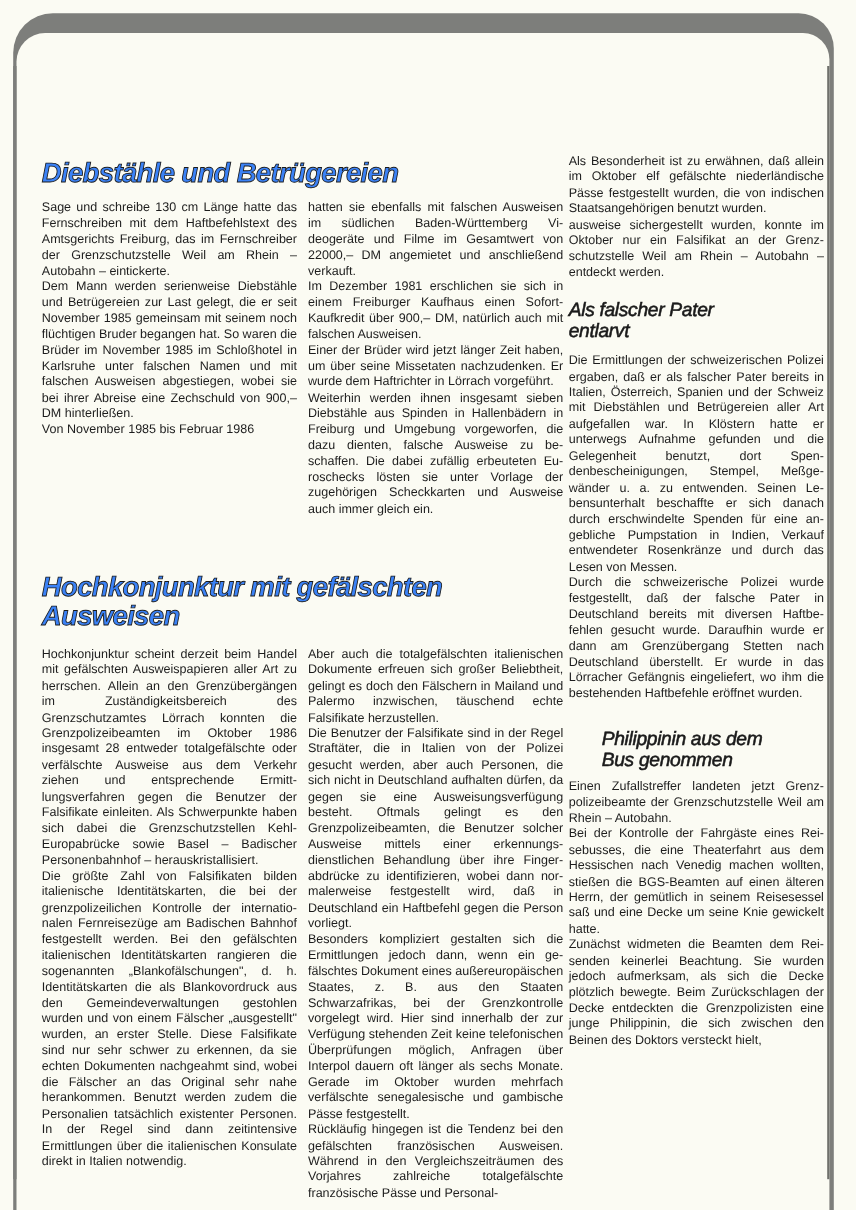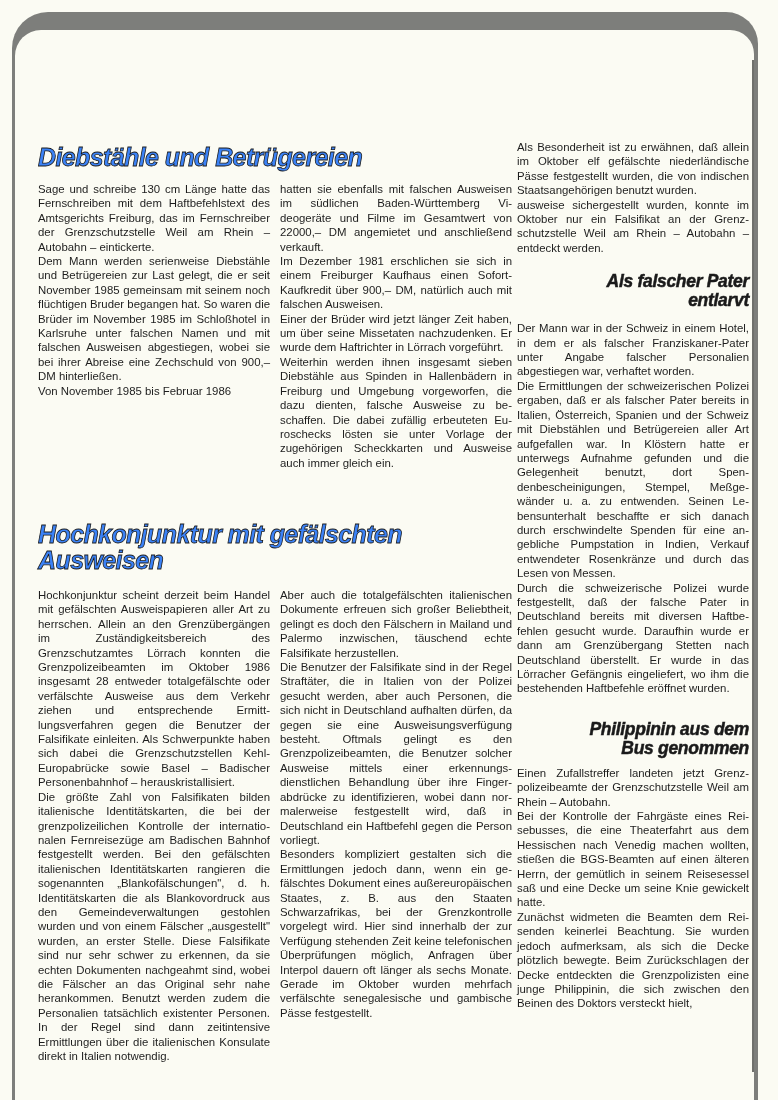--- a/index.html
+++ b/index.html
@@ -51,28 +51,28 @@
     font-weight: 900;
     font-style: italic;
     font-size: 25px;
     line-height: 26px;
     letter-spacing: -0.6px;
     color: #3b82f6;
     -webkit-text-stroke: 0.8px #1a1a1a;
   }
   .h2 {
     font-family: "Liberation Sans", sans-serif;
-    font-weight: 700;
+    font-weight: 400;
     font-style: italic;
     font-size: 17.5px;
     line-height: 19px;
     letter-spacing: -0.3px;
     color: #1a1a1a;
     -webkit-text-stroke: 0.5px #1a1a1a;
-    text-align: right;
+    text-align: left;
   }
   .page-number {
     position: absolute;
     left: 739px; top: 1104px;
     font-size: 8px;
     font-weight: bold;
     color: #222;
   }
 </style>
 </head>
@@ -105,31 +105,31 @@
 
 <div class="col" style="left:38px; top:588px;">
   <p>Hochkonjunktur scheint derzeit beim Han­del mit gefälschten Ausweispapieren aller Art zu herrschen. Allein an den Grenzüber­gängen im Zuständigkeitsbereich des Grenzschutzamtes Lörrach konnten die Grenzpolizeibeamten im Oktober 1986 insgesamt 28 entweder totalgefälschte oder verfälschte Ausweise aus dem Ver­kehr ziehen und entsprechende Ermitt­lungsverfahren gegen die Benutzer der Falsifikate einleiten. Als Schwerpunkte ha­ben sich dabei die Grenzschutzstellen Kehl-Europabrücke sowie Basel – Badi­scher Personenbahnhof – herauskristalli­siert.</p>
   <p>Die größte Zahl von Falsifikaten bilden italienische Identitätskarten, die bei der grenzpolizeilichen Kontrolle der internatio­nalen Fernreisezüge am Badischen Bahn­hof festgestellt werden. Bei den gefälsch­ten italienischen Identitätskarten rangieren die sogenannten „Blankofälschungen", d. h. Identitätskarten die als Blankovor­druck aus den Gemeindeverwaltungen ge­stohlen wurden und von einem Fälscher „ausgestellt" wurden, an erster Stelle. Die­se Falsifikate sind nur sehr schwer zu erkennen, da sie echten Dokumenten nachgeahmt sind, wobei die Fälscher an das Original sehr nahe herankommen. Be­nutzt werden zudem die Personalien tat­sächlich existenter Personen. In der Regel sind dann zeitintensive Ermittlungen über die italienischen Konsulate direkt in Italien notwendig.</p>
 </div>
 
 <div class="col" style="left:280px; top:588px;">
   <p>Aber auch die totalgefälschten italieni­schen Dokumente erfreuen sich großer Beliebtheit, gelingt es doch den Fälschern in Mailand und Palermo inzwischen, täu­schend echte Falsifikate herzustellen.</p>
   <p>Die Benutzer der Falsifikate sind in der Regel Straftäter, die in Italien von der Poli­zei gesucht werden, aber auch Personen, die sich nicht in Deutschland aufhalten dürfen, da gegen sie eine Ausweisungs­verfügung besteht. Oftmals gelingt es den Grenzpolizeibeamten, die Benutzer sol­cher Ausweise mittels einer erkennungs­dienstlichen Behandlung über ihre Finger­abdrücke zu identifizieren, wobei dann nor­malerweise festgestellt wird, daß in Deutschland ein Haftbefehl gegen die Per­son vorliegt.</p>
   <p>Besonders kompliziert gestalten sich die Ermittlungen jedoch dann, wenn ein ge­fälschtes Dokument eines außereuropäi­schen Staates, z. B. aus den Staaten Schwarzafrikas, bei der Grenzkontrolle vorgelegt wird. Hier sind innerhalb der zur Verfügung stehenden Zeit keine telefoni­schen Überprüfungen möglich, Anfragen über Interpol dauern oft länger als sechs Monate. Gerade im Oktober wurden mehr­fach verfälschte senegalesische und gam­bische Pässe festgestellt.</p>
+  <p>Rückläufig hingegen ist die Tendenz bei den gefälschten französischen Auswei­sen. Während in den Vergleichszeiträu­men des Vorjahres zahlreiche totalge­fälschte französische Pässe und Personal-</p>
 </div>
 
 <div class="col" style="left:517px; top:140px; width:232px;">
   <p>Als Besonderheit ist zu erwähnen, daß allein im Oktober elf gefälschte niederlän­dische Pässe festgestellt wurden, die von indischen Staatsangehörigen benutzt wurden.</p>
   <p>ausweise sichergestellt wurden, konnte im Oktober nur ein Falsifikat an der Grenz­schutzstelle Weil am Rhein – Autobahn – entdeckt werden.</p>
 
   <div class="h2" style="margin-top:17px; margin-bottom:11px;">
     <span>Als falscher Pater</span><br>
     <span>entlarvt</span>
   </div>
-  <p>Der Mann war in der Schweiz in einem Hotel, in dem er als falscher Franziskaner-Pater unter Angabe falscher Personalien abgestiegen war, verhaftet worden.</p>
   <p>Die Ermittlungen der schweizerischen Po­lizei ergaben, daß er als falscher Pater bereits in Italien, Österreich, Spanien und der Schweiz mit Diebstählen und Betrüge­reien aller Art aufgefallen war. In Klöstern hatte er unterwegs Aufnahme gefunden und die Gelegenheit benutzt, dort Spen­denbescheinigungen, Stempel, Meßge­wänder u. a. zu entwenden. Seinen Le­bensunterhalt beschaffte er sich danach durch erschwindelte Spenden für eine an­gebliche Pumpstation in Indien, Verkauf entwendeter Rosenkränze und durch das Lesen von Messen.</p>
   <p>Durch die schweizerische Polizei wurde festgestellt, daß der falsche Pater in Deutschland bereits mit diversen Haftbe­fehlen gesucht wurde. Daraufhin wurde er dann am Grenzübergang Stetten nach Deutschland überstellt. Er wurde in das Lörracher Gefängnis eingeliefert, wo ihm die bestehenden Haftbefehle eröffnet wurden.</p>
 
   <div class="h2" style="margin-top:24px; margin-bottom:8px;margin-left:30px;">
     <span>Philippinin aus dem</span><br>
     <span>Bus genommen</span>
   </div>
   <p>Einen Zufallstreffer landeten jetzt Grenz­polizeibeamte der Grenzschutzstelle Weil am Rhein – Autobahn.</p>
   <p>Bei der Kontrolle der Fahrgäste eines Rei­sebusses, die eine Theaterfahrt aus dem Hessischen nach Venedig machen woll­ten, stießen die BGS-Beamten auf einen älteren Herrn, der gemütlich in seinem Reisesessel saß und eine Decke um seine Knie gewickelt hatte.</p>
   <p>Zunächst widmeten die Beamten dem Rei­senden keinerlei Beachtung. Sie wurden jedoch aufmerksam, als sich die Decke plötzlich bewegte. Beim Zurückschlagen der Decke entdeckten die Grenzpolizisten eine junge Philippinin, die sich zwischen den Beinen des Doktors versteckt hielt,</p>

